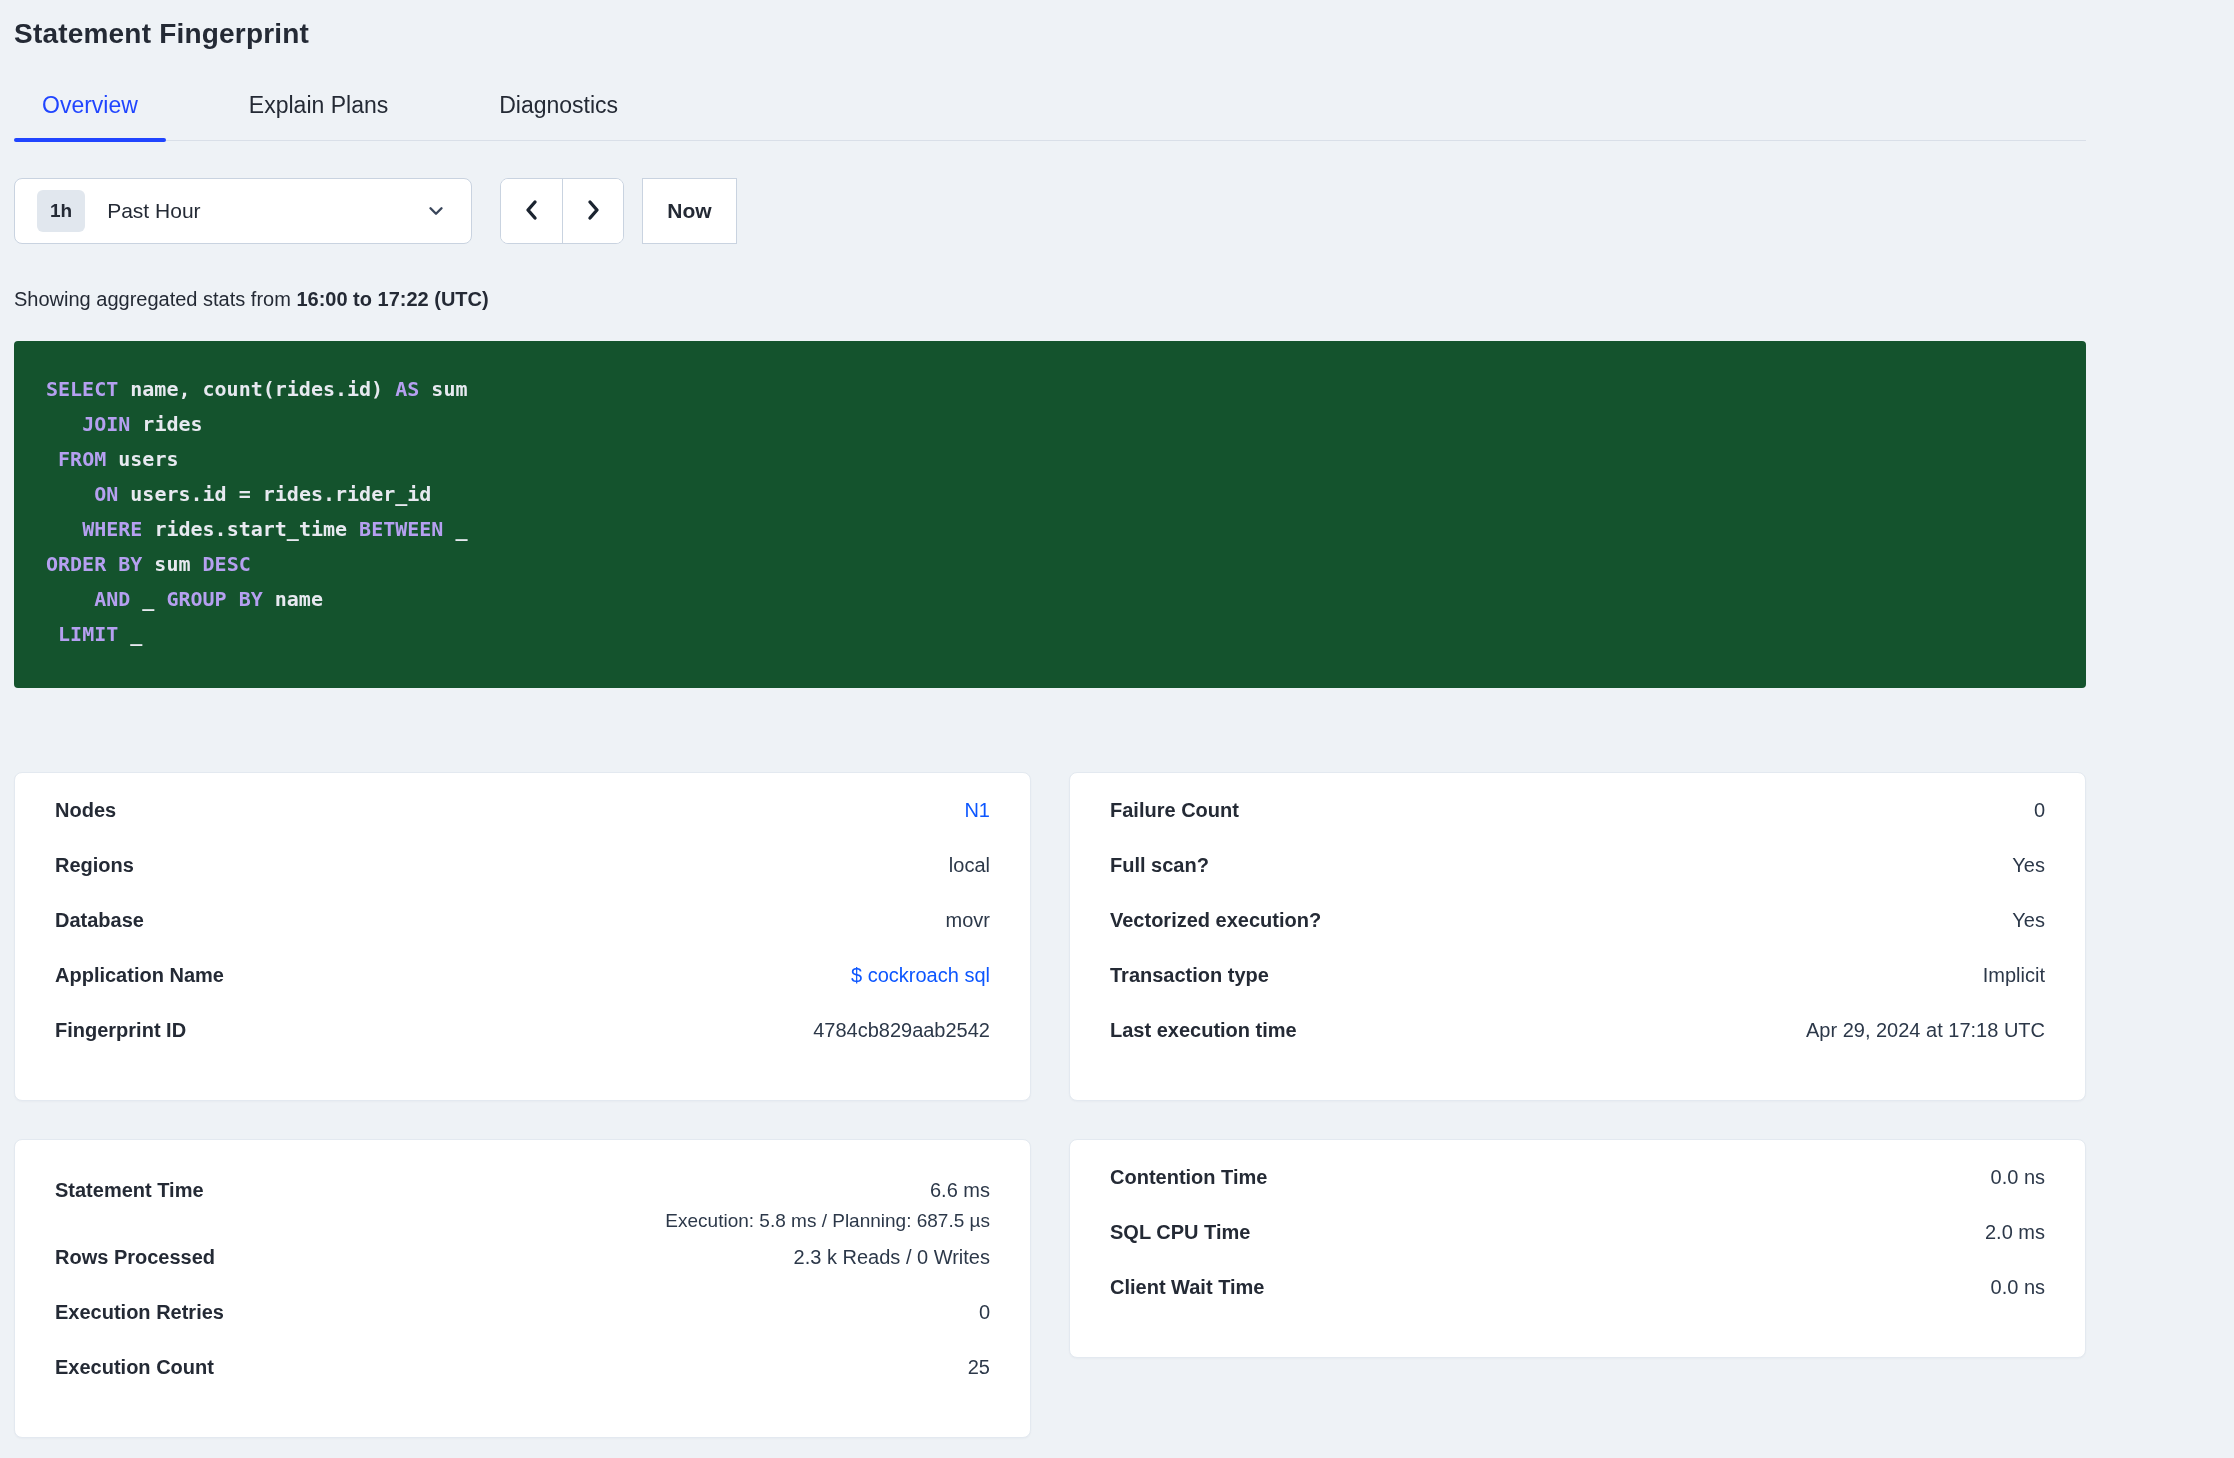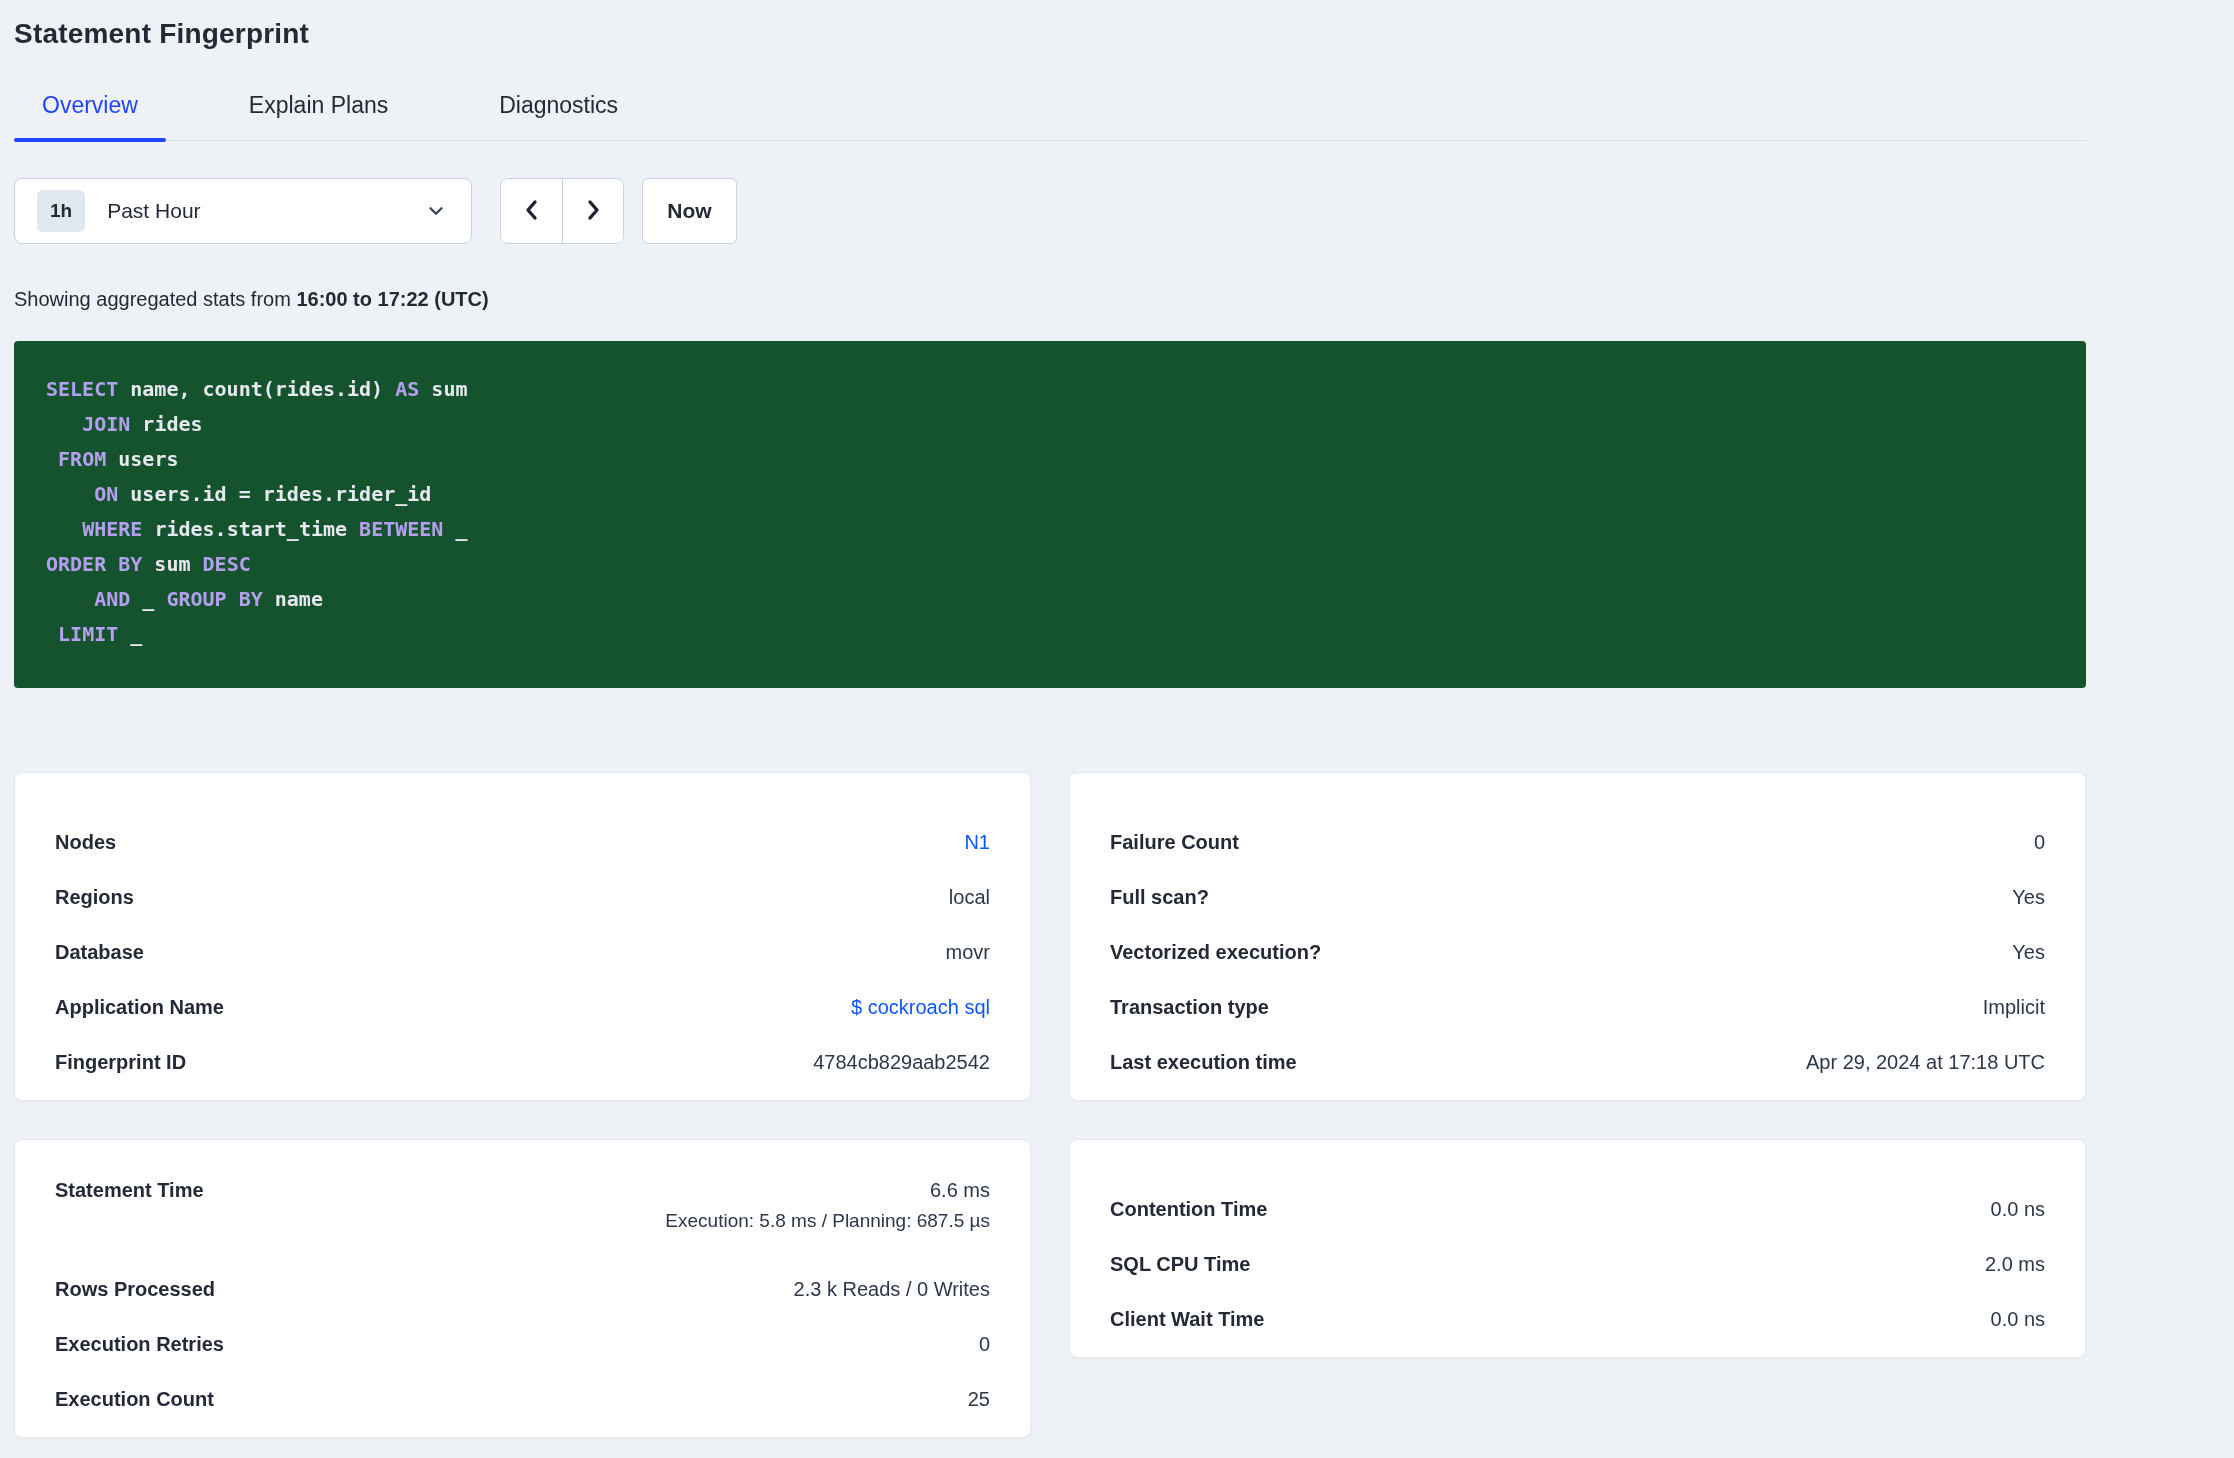--- a/index.html
+++ b/index.html
@@ -85,21 +85,21 @@
     background: #fff;
     border: none;
     cursor: pointer;
   }
   .nav-btn + .nav-btn { border-left: 1px solid #c9d3e0; }
   .now-btn {
     margin-left: 18px;
     width: 95px;
     background: #fff;
     border: 1px solid #c9d3e0;
-    border-radius: 6px;
+    border-radius: 0;
     font-family: "Liberation Sans", sans-serif;
     font-size: 21px;
     font-weight: 700;
     color: #242a35;
     cursor: pointer;
   }
 
   
   .summary { margin-top: 44px; font-size: 20px; color: #242a35; }
   .summary .bold { font-weight: 700; }
@@ -134,21 +134,21 @@
   .card {
     background: #fff;
     border: 1px solid #e3e9f0;
     border-radius: 8px;
     padding: 26px 40px;
     box-shadow: 0 1px 2px rgba(36,42,53,0.03);
   }
   .card-row {
     display: flex;
     justify-content: space-between;
-    align-items: flex-end;
+    align-items: flex-start;
     min-height: 55px;
   }
   .card-row.has-sub { align-items: flex-start; padding-top: 13px; min-height: 80px; }
   .row-label { font-weight: 700; font-size: 20px; color: #242a35; white-space: nowrap; }
   .row-value-wrap { display: flex; flex-direction: column; align-items: flex-end; }
   .row-value { font-size: 20px; color: #2c3849; text-align: right; white-space: nowrap; }
   .row-value.link { color: #0c56ff; cursor: pointer; }
   .row-sub { font-size: 19px; color: #2c3849; margin-top: 8px; white-space: nowrap; }
 </style>
 </head>

